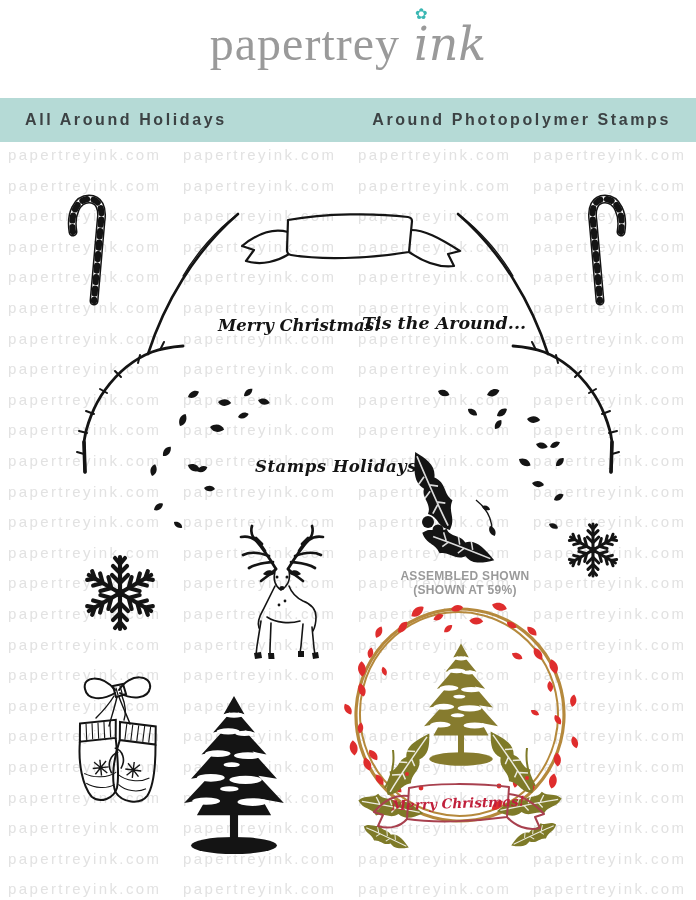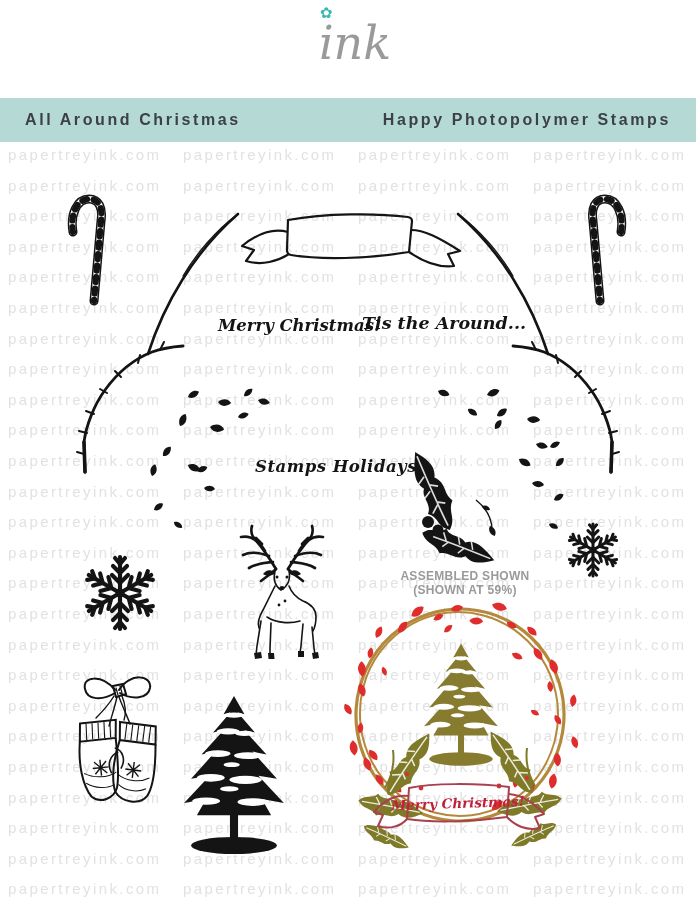--- a/index.html
+++ b/index.html
@@ -31,26 +31,26 @@
                letter-spacing:0.3px;z-index:2;}
   .banner-text{font-family:"DejaVu Serif",serif;font-style:italic;font-weight:bold;
                font-size:13.5px;fill:#c1203b;}
 </style>
 </head>
 <body>
 
 <div class="page">
 
   <div class="logo">
-    <span class="logo-ink"><span class="logo-flower">✿</span><span>ink</span></span>
+    <span class="logo-serif">papertrey</span><span class="logo-ink"><span class="logo-flower">✿</span><span>ink</span></span>
   </div>
 
   <div class="titlebar">
-    <span>All Around Christmas</span>
-    <span>Happy Photopolymer Stamps</span>
+    <span>All Around Holidays</span>
+    <span>Around Photopolymer Stamps</span>
   </div>
 
   <div class="wm" id="wm">
       <span class="wm-t" style="left: 8px; top: 146px; color: rgb(226, 226, 226);">papertreyink.com</span>
       <span class="wm-t" style="left: 183px; top: 146px; color: rgb(226, 226, 226);">papertreyink.com</span>
       <span class="wm-t" style="left: 358px; top: 146px; color: rgb(226, 226, 226);">papertreyink.com</span>
       <span class="wm-t" style="left: 533px; top: 146px; color: rgb(226, 226, 226);">papertreyink.com</span>
       <span class="wm-t" style="left: 8px; top: 176.6px; color: rgb(226, 226, 226);">papertreyink.com</span>
       <span class="wm-t" style="left: 183px; top: 176.6px; color: rgb(226, 226, 226);">papertreyink.com</span>
       <span class="wm-t" style="left: 358px; top: 176.6px; color: rgb(226, 226, 226);">papertreyink.com</span>

